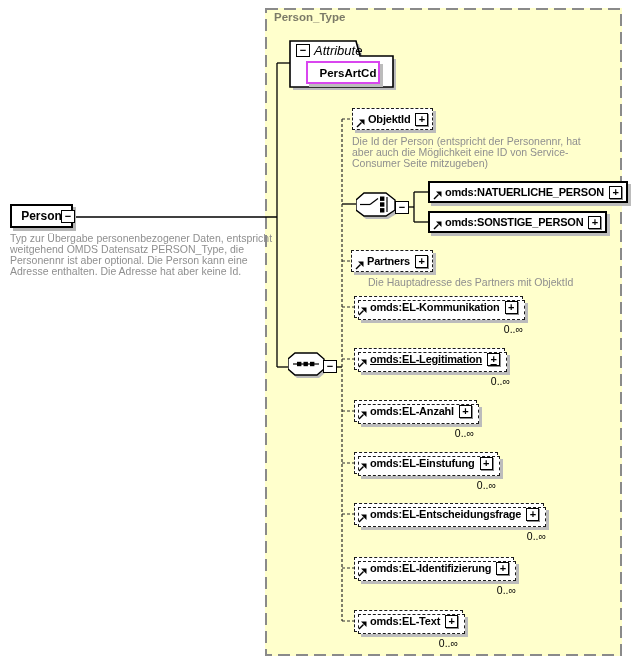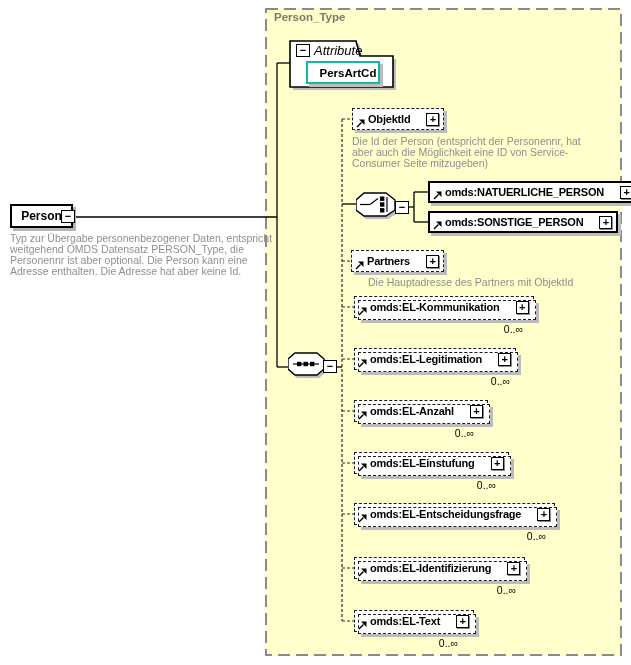--- a/index.html
+++ b/index.html
@@ -4,21 +4,21 @@
 <style>
   html,body{margin:0;padding:0;background:#fff;}
   #stage{position:relative;width:631px;height:665px;background:#fff;overflow:hidden;
          font-family:"Liberation Sans",sans-serif;color:#000;}
   
   #panel-bg{position:absolute;left:265px;top:8px;width:357px;height:648px;background:#FFFFCC;z-index:0;}
   #wires{position:absolute;left:0;top:0;z-index:1;}
   
   #panel-title{position:absolute;left:274px;top:11px;font-size:11.5px;font-weight:bold;color:#7b7a68;z-index:2;}
   
-  .el{position:absolute;display:inline-flex;align-items:center;gap:16px;background:#fff;
+  .el{position:absolute;display:inline-flex;align-items:center;gap:5px;background:#fff;
       border:1.6px dashed #1a1a1a;height:22px;box-sizing:border-box;padding:0 4px 0 15px;
       box-shadow:3px 3px 0 #bcbcbc;font-weight:bold;font-size:11px;letter-spacing:-0.2px;
       white-space:nowrap;z-index:3;}
   .el.solid{border:2px solid #000;}
   .el.multi{box-shadow:none;}
   .el.multi::before{content:"";position:absolute;left:3px;top:3px;width:100%;height:100%;
       box-sizing:border-box;background:#fff;border:1.6px dashed #1a1a1a;
       box-shadow:3px 3px 0 #bcbcbc;z-index:-1;}
   .el .name{position:relative;}
   .ref{position:absolute;left:3px;bottom:1px;line-height:0;}
@@ -31,21 +31,21 @@
   .desc{position:absolute;font-size:10.5px;line-height:11px;color:#8f8f8f;z-index:2;}
   .card{position:absolute;width:48px;text-align:right;font-size:10.5px;color:#000;z-index:3;}
   
   #person-box{position:absolute;left:10px;top:204px;width:63px;height:24px;box-sizing:border-box;
       border:2px solid #000;background:#fff;box-shadow:3px 3px 0 #b5b5b5;display:flex;
       align-items:center;justify-content:center;font-size:12px;font-weight:bold;z-index:3;}
   
   #attr-shape{position:absolute;left:289px;top:40px;z-index:2;}
   #attr-label{position:absolute;left:314px;top:43px;font-size:13px;font-style:italic;z-index:3;}
   #persartcd{position:absolute;left:306px;top:61px;width:74px;height:23px;box-sizing:border-box;
-      border:2px solid #14b8a6;background:#fff;box-shadow:3px 3px 0 #bcbcbc;display:flex;
+      border:2px solid #d946ef;background:#fff;box-shadow:3px 3px 0 #bcbcbc;display:flex;
       align-items:center;justify-content:center;font-size:11.5px;font-weight:bold;z-index:3;padding-left:10px;}
   .symbol{position:absolute;z-index:3;line-height:0;}
 </style>
 </head>
 <body>
 
 <div id="stage">
 
   <div id="panel-bg"></div>
 
@@ -170,21 +170,21 @@
       <svg width="9" height="9">
           <line x1="1" y1="8" x2="5.5" y2="3.5" stroke="#000" stroke-width="1.4"></line>
           <polygon points="3,0.5 8.5,0.5 8.5,6" fill="#000"></polygon>
         </svg>
     </span>
     <span class="name">omds:EL-Kommunikation</span>
     <span class="plus">+</span>
   </div>
   <div class="card" style="left:475px;top:323px;">0..∞</div>
 
-  <div class="el multi" style="left:354px;top:348px;">
+  <div class="el multi" style="left:354px;top:348px;text-decoration:underline;">
     <span class="ref">
       <svg width="9" height="9">
           <line x1="1" y1="8" x2="5.5" y2="3.5" stroke="#000" stroke-width="1.4"></line>
           <polygon points="3,0.5 8.5,0.5 8.5,6" fill="#000"></polygon>
         </svg>
     </span>
     <span class="name">omds:EL-Legitimation</span>
     <span class="plus">+</span>
   </div>
   <div class="card" style="left:462px;top:375px;">0..∞</div>

